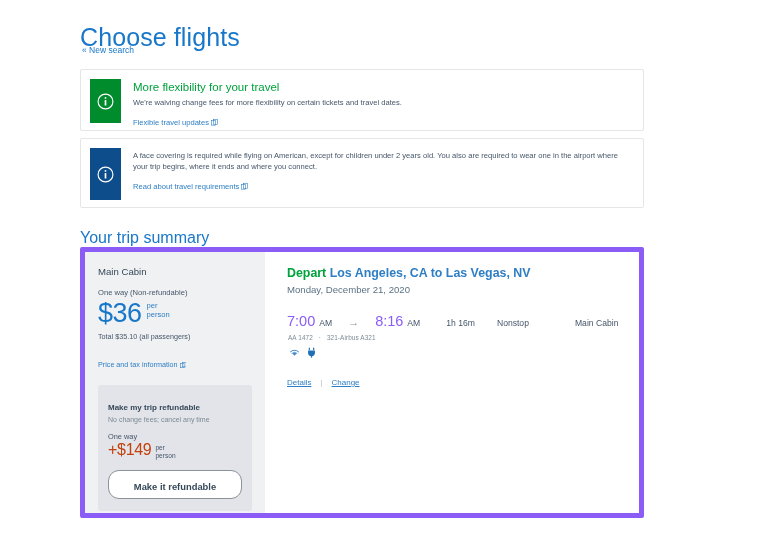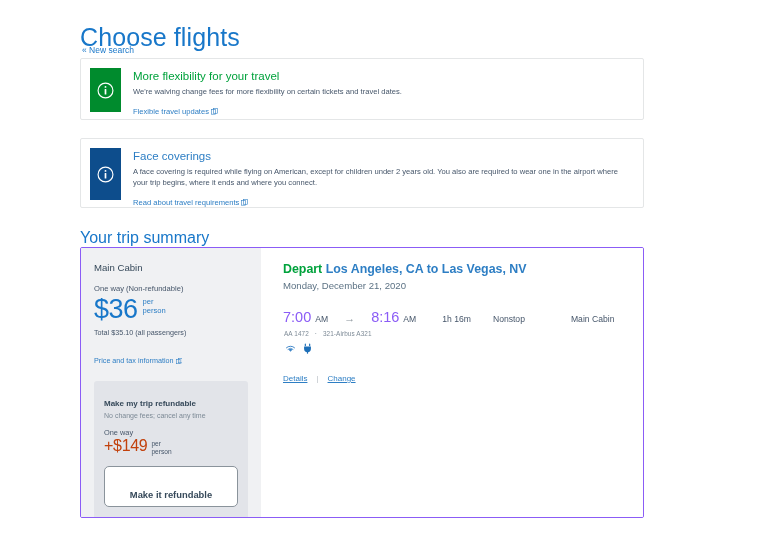--- a/index.html
+++ b/index.html
@@ -44,21 +44,21 @@
   
   .banner {
     position: absolute;
     left: 80px;
     width: 564px;
     background: #ffffff;
     border: 1px solid #e4e6e7;
     border-radius: 2px;
     box-sizing: border-box;
   }
-  #banner-flexibility { top: 58px; height: 62px; }
+  #banner-flexibility { top: 69px; height: 62px; }
   #banner-face       { top: 138px; height: 70px; }
 
   .banner-icon {
     position: absolute;
     left: 9px;
     top: 9px;
     width: 31px;
     display: flex;
     align-items: center;
     justify-content: center;
@@ -110,21 +110,21 @@
     font-weight: 400;
     color: #1877c9;
   }
 
   .summary-card {
     position: absolute;
     left: 80px;
     top: 247px;
     width: 564px;
     height: 271px;
-    border: 1px solid #8b5cf6;
+    border: 5px solid #8b5cf6;
     border-radius: 2px;
     background: #ffffff;
     box-sizing: border-box;
     overflow: hidden;
   }
 
   
   .fare-col {
     position: absolute;
     left: 0; top: 0;
@@ -210,22 +210,22 @@
     font-size: 6.6px;
     color: #46566a;
     line-height: 1.18;
     margin: 2px 0 0 4px;
   }
   .refund-btn {
     display: block;
     width: 100%;
     background: #ffffff;
     border: 1px solid #8a939b;
-    border-radius: 5px;
-    padding: 22px 0 6px 0;
+    border-radius: 11px;
+    padding: 10px 0 6px 0;
     font-family: "Liberation Sans", sans-serif;
     font-size: 9.4px;
     font-weight: bold;
     color: #36495a;
     cursor: pointer;
   }
 
   .fare-footnote {
     font-size: 6.8px;
     color: #46566a;
@@ -343,21 +343,20 @@
 
   <div class="banner" id="banner-face">
     <div class="banner-icon">
       <svg width="17" height="17" viewBox="0 0 24 24">
         <circle cx="12" cy="12" r="10.5" fill="none" stroke="#ffffff" stroke-width="1.6"></circle>
         <circle cx="12" cy="6.9" r="1.35" fill="#ffffff"></circle>
         <rect x="10.8" y="9.8" width="2.4" height="8" rx="0.5" fill="#ffffff"></rect>
       </svg>
     </div>
     <div class="banner-body">
-      <p class="banner-title">Face coverings</p>
       <p class="banner-text">A face covering is required while flying on American, except for children under 2 years old. You also are required to wear one in the airport where your trip begins, where it ends and where you connect.</p>
       <a class="banner-link" href="#"><span>Read about travel requirements</span><span class="ext-icon"><svg width="7" height="7" viewBox="0 0 12 12">
               <rect x="0.6" y="2.6" width="7" height="8" fill="none" stroke="#2d7ec4" stroke-width="1"></rect>
               <rect x="4.4" y="1" width="7" height="8" fill="none" stroke="#2d7ec4" stroke-width="1"></rect>
             </svg></span></a>
     </div>
   </div>
 
   <h2 class="section-title">Your trip summary</h2>
 

